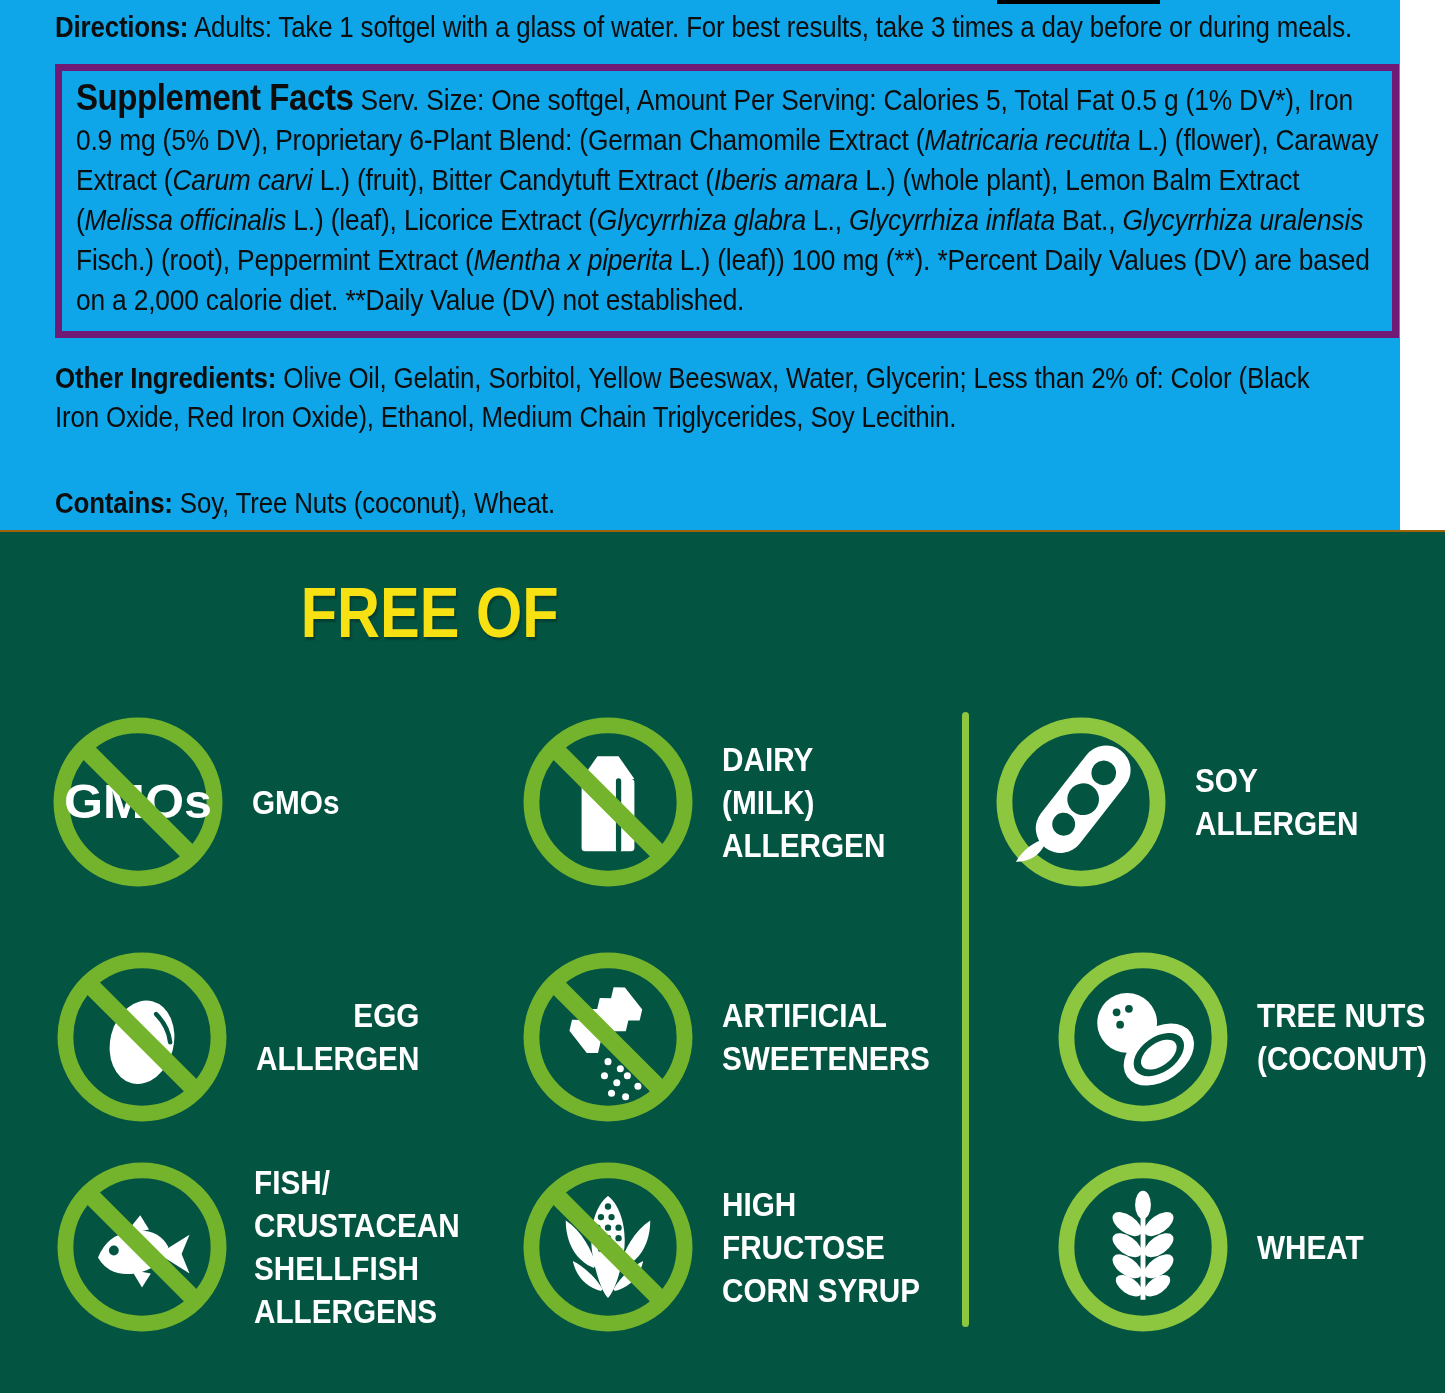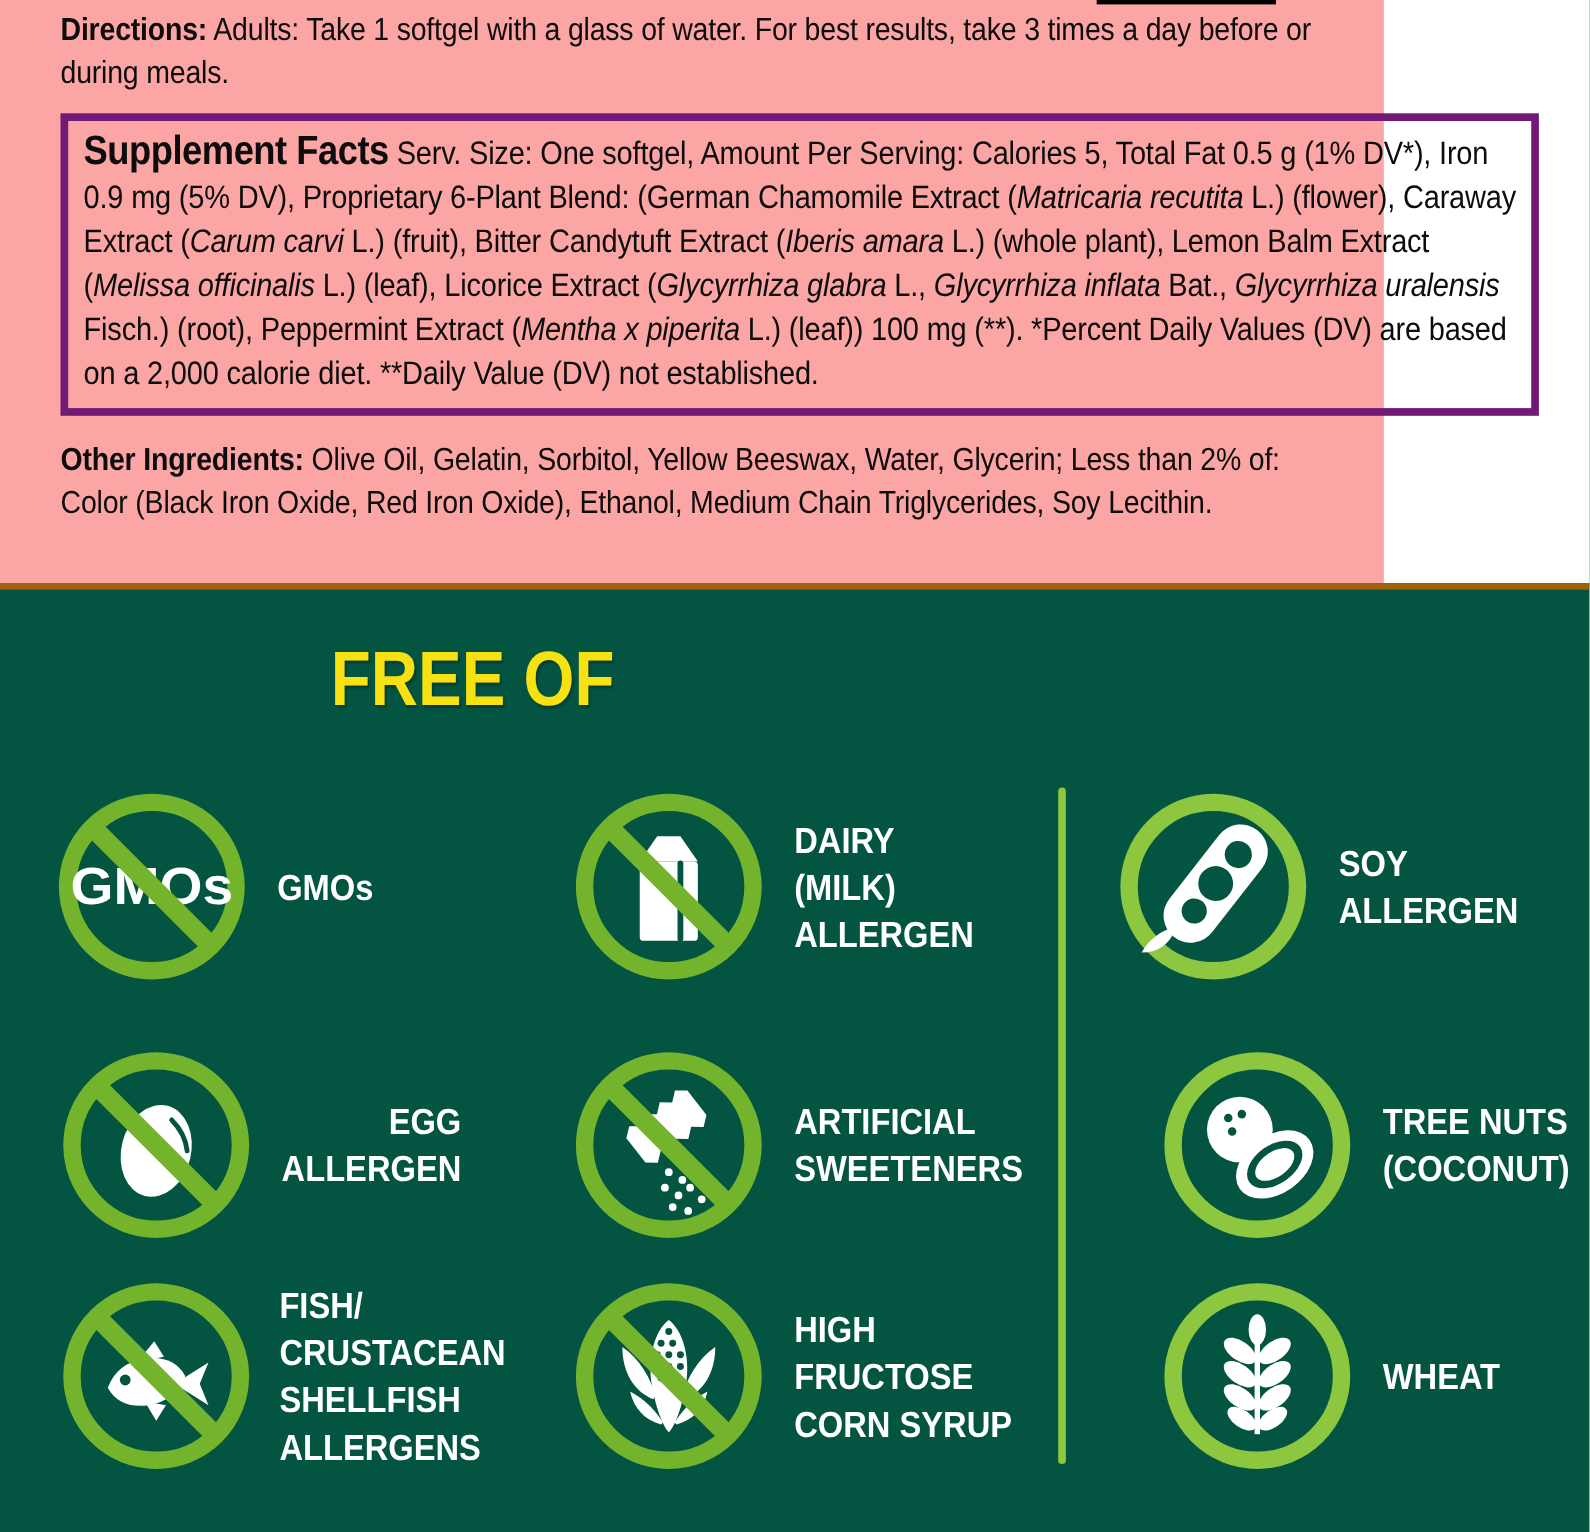--- a/index.html
+++ b/index.html
@@ -9,33 +9,33 @@
     --header-yellow:#f8e112;
     --ink:#0d0d0d;
   }
   *{margin:0;padding:0;box-sizing:border-box;}
   html,body{background:#ffffff;}
   body{
     width:1445px;height:1393px;position:relative;overflow:hidden;
     font-family:"Liberation Sans",sans-serif;color:var(--ink);
   }
   
-  .white-section{position:absolute;top:0;left:0;width:1258px;height:530px;background:#fca5a5;padding:8px 48px 0 55px;}
+  .white-section{position:absolute;top:0;left:0;width:1400px;height:530px;background:#0ea5e9;padding:8px 48px 0 55px;}
   .top-sliver{position:absolute;left:997px;top:0;width:163px;height:4px;background:#000;}
   .para{font-size:29px;line-height:39px;letter-spacing:-0.2px;}
   .b{font-weight:700;}
   .i{font-style:italic;}
   .cxp{display:block;width:112%;transform:scaleX(.893);transform-origin:0 0;}
   .facts-box{border:7px solid #701a75;margin-top:17px;padding:7px 14px 11px 14px;width:1344px;}
   .facts-text{font-size:29.5px;line-height:40px;letter-spacing:-0.2px;}
   .facts-title{font-weight:700;font-size:37px;letter-spacing:-0.5px;}
   .other-para{margin-top:21px;}
   .contains-para{margin-top:47px;}
   
-  .green-panel{position:absolute;left:0;top:530px;width:1445px;height:863px;background:var(--panel-bg);border-top:6px solid #a16207;}
+  .green-panel{position:absolute;left:0;top:530px;width:1445px;height:863px;background:var(--panel-bg);border-top:2px solid #a16207;}
   .panel-header{position:absolute;color:var(--header-yellow);font-weight:700;font-size:70px;line-height:1;text-align:center;text-shadow:2px 3px 2px rgba(0,0,0,.25);}
   .cxc{display:inline-block;transform:scaleX(.85);transform-origin:50% 50%;white-space:nowrap;}
   .hdr-free{left:140px;top:46px;width:580px;}
   .hdr-contains{left:1020px;top:46px;width:400px;}
   .divider{position:absolute;left:962px;top:180px;width:7px;height:615px;background:var(--contains-green);border-radius:4px;}
   .item{position:absolute;display:flex;align-items:center;gap:26px;}
   .item svg{width:176px;height:176px;flex:none;}
   .item-label{color:#ffffff;font-weight:700;font-size:33px;line-height:43px;}
   .cx{display:inline-block;transform:scaleX(.9);transform-origin:0 50%;white-space:pre-line;}
   
@@ -93,21 +93,21 @@
       <path class="glyph" d="M35 37 L44 24 L56 24 L65 37 Z"></path>
       <rect class="glyph" x="35" y="37" width="30" height="41" rx="2"></rect>
       <line class="hl" x1="56" y1="38" x2="56" y2="77" style="stroke-width:3;"></line>
       <line class="slash" x1="19" y1="19" x2="81" y2="81"></line>
     </svg>
     <div class="item-label"><span class="cx">DAIRY
 (MILK)
 ALLERGEN</span></div>
   </div>
 
-  <div class="item contain" style="left:1015px;top:182px;">
+  <div class="item contain" style="left:993px;top:182px;">
     <svg viewBox="0 0 100 100">
       <circle class="ring" cx="50" cy="50" r="43.5"></circle>
       <g transform="rotate(38 50 50)">
         <rect class="glyph" x="36" y="13" width="28" height="70" rx="14"></rect>
         <circle class="hole" cx="50" cy="29" r="7"></circle>
         <circle class="hole" cx="50" cy="48" r="9"></circle>
         <circle class="hole" cx="50" cy="66" r="6.5"></circle>
       </g>
       <path class="glyph" d="M30 73 C27 80 21 84 13 84 C17 77 23 73 29 71 Z"></path>
     </svg>

